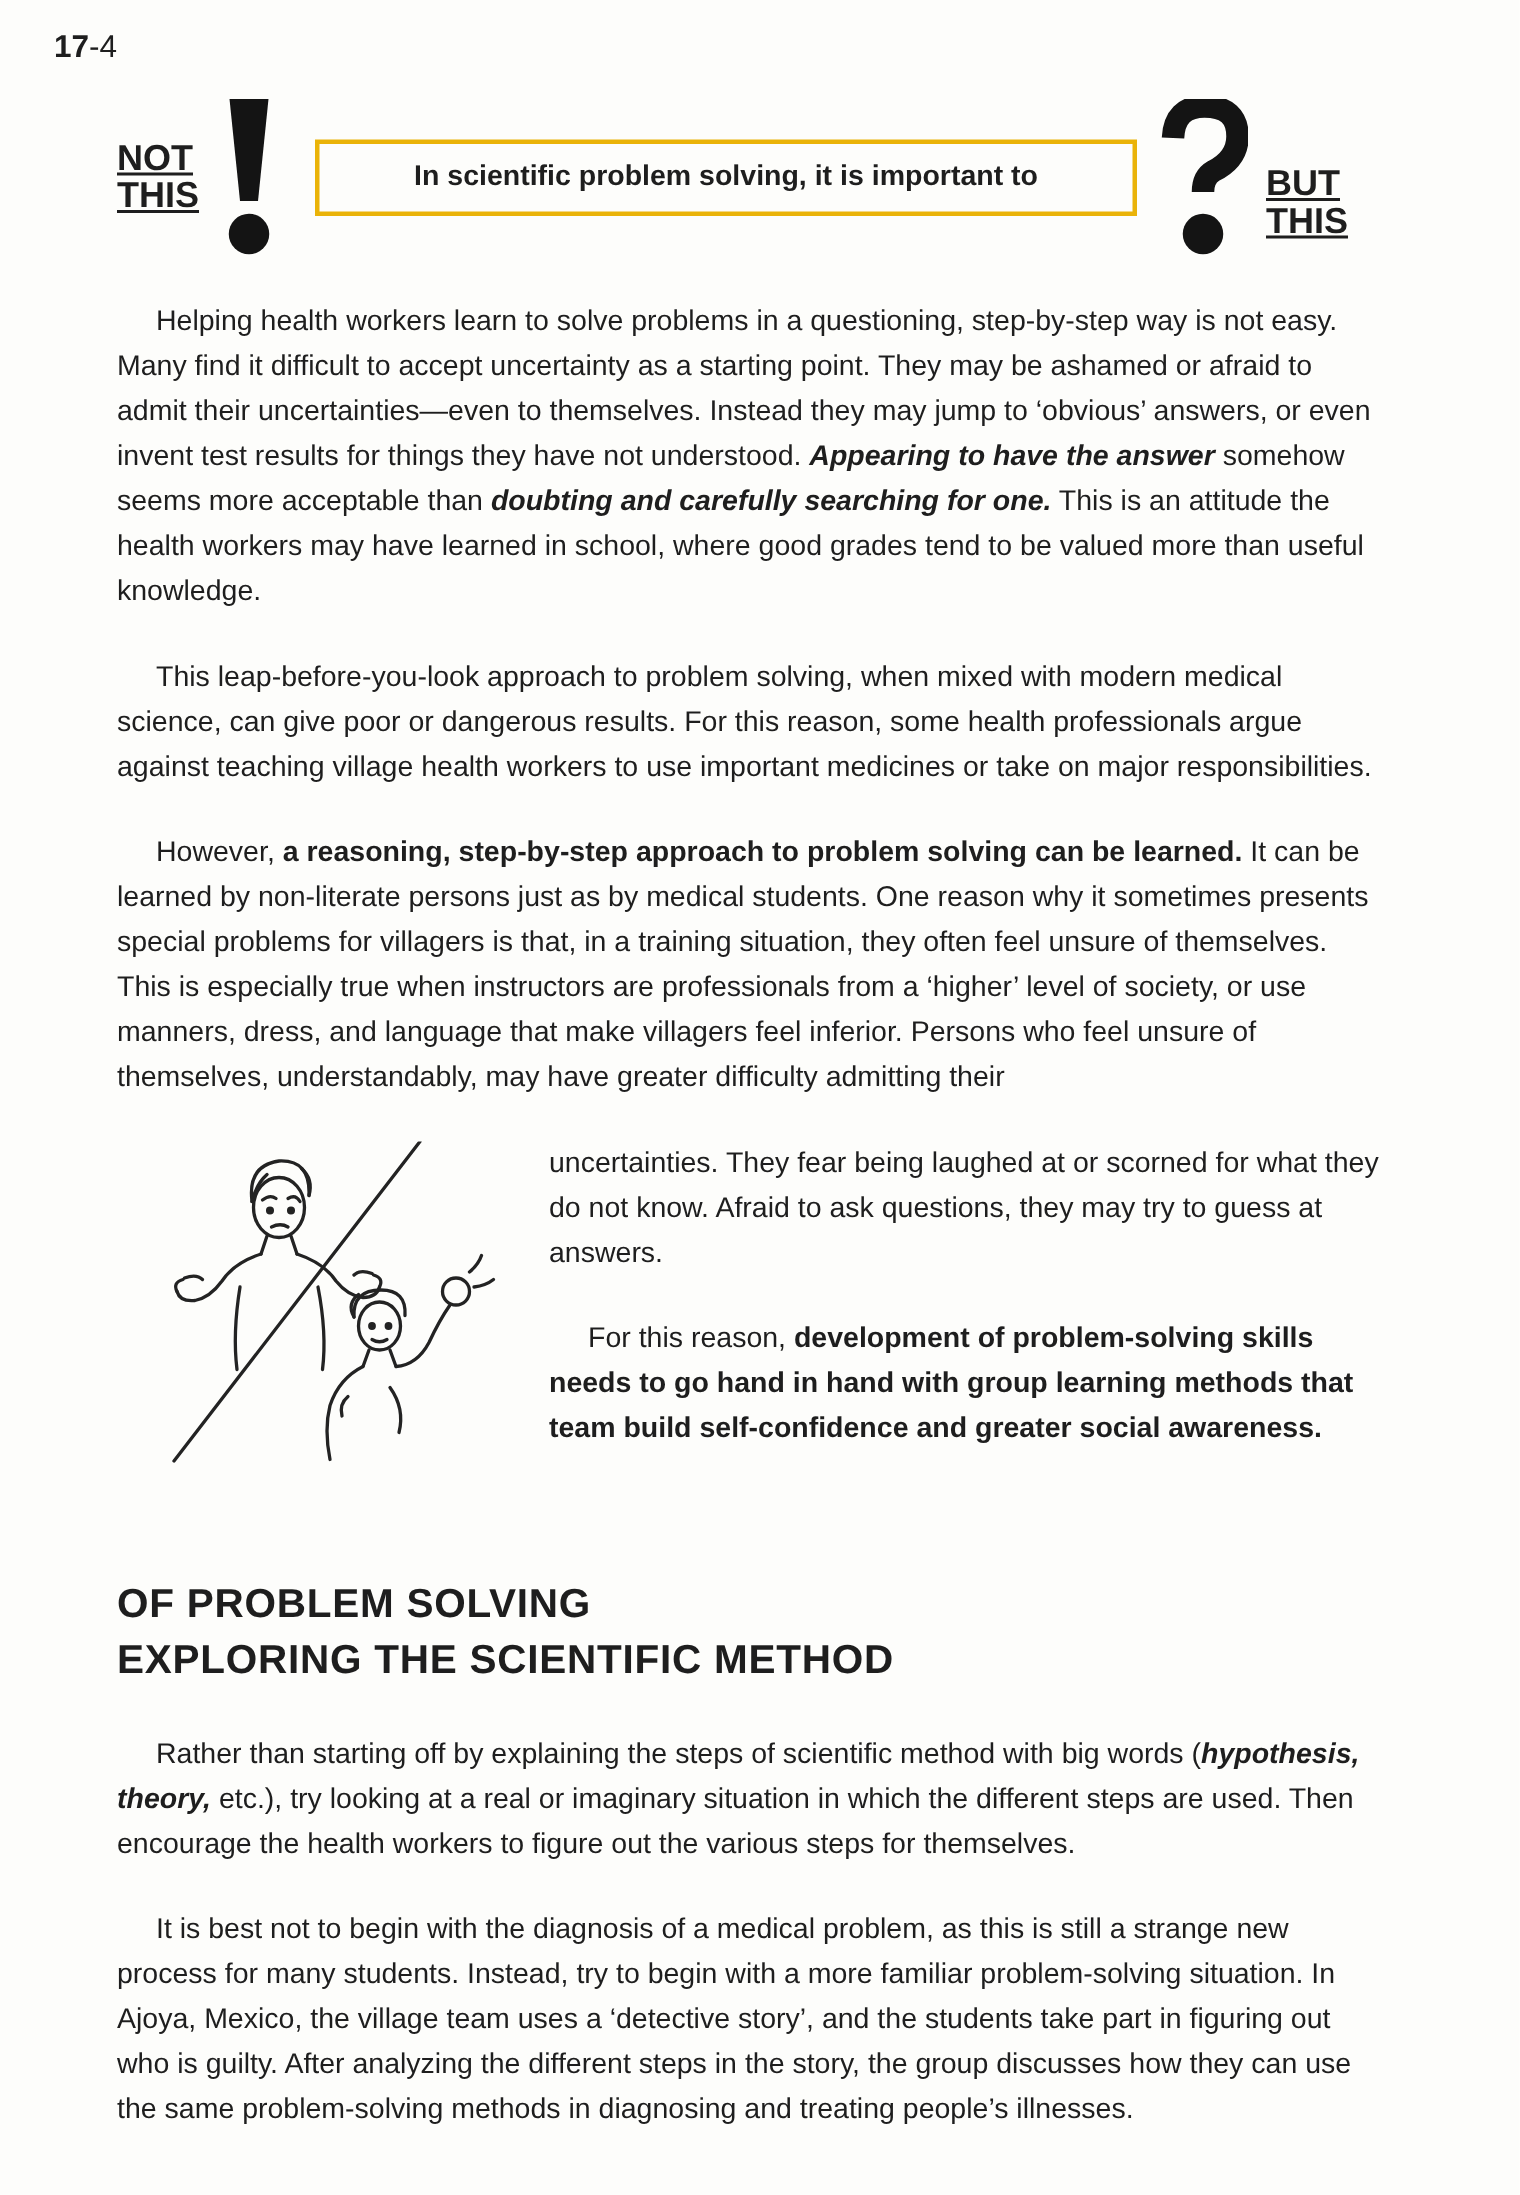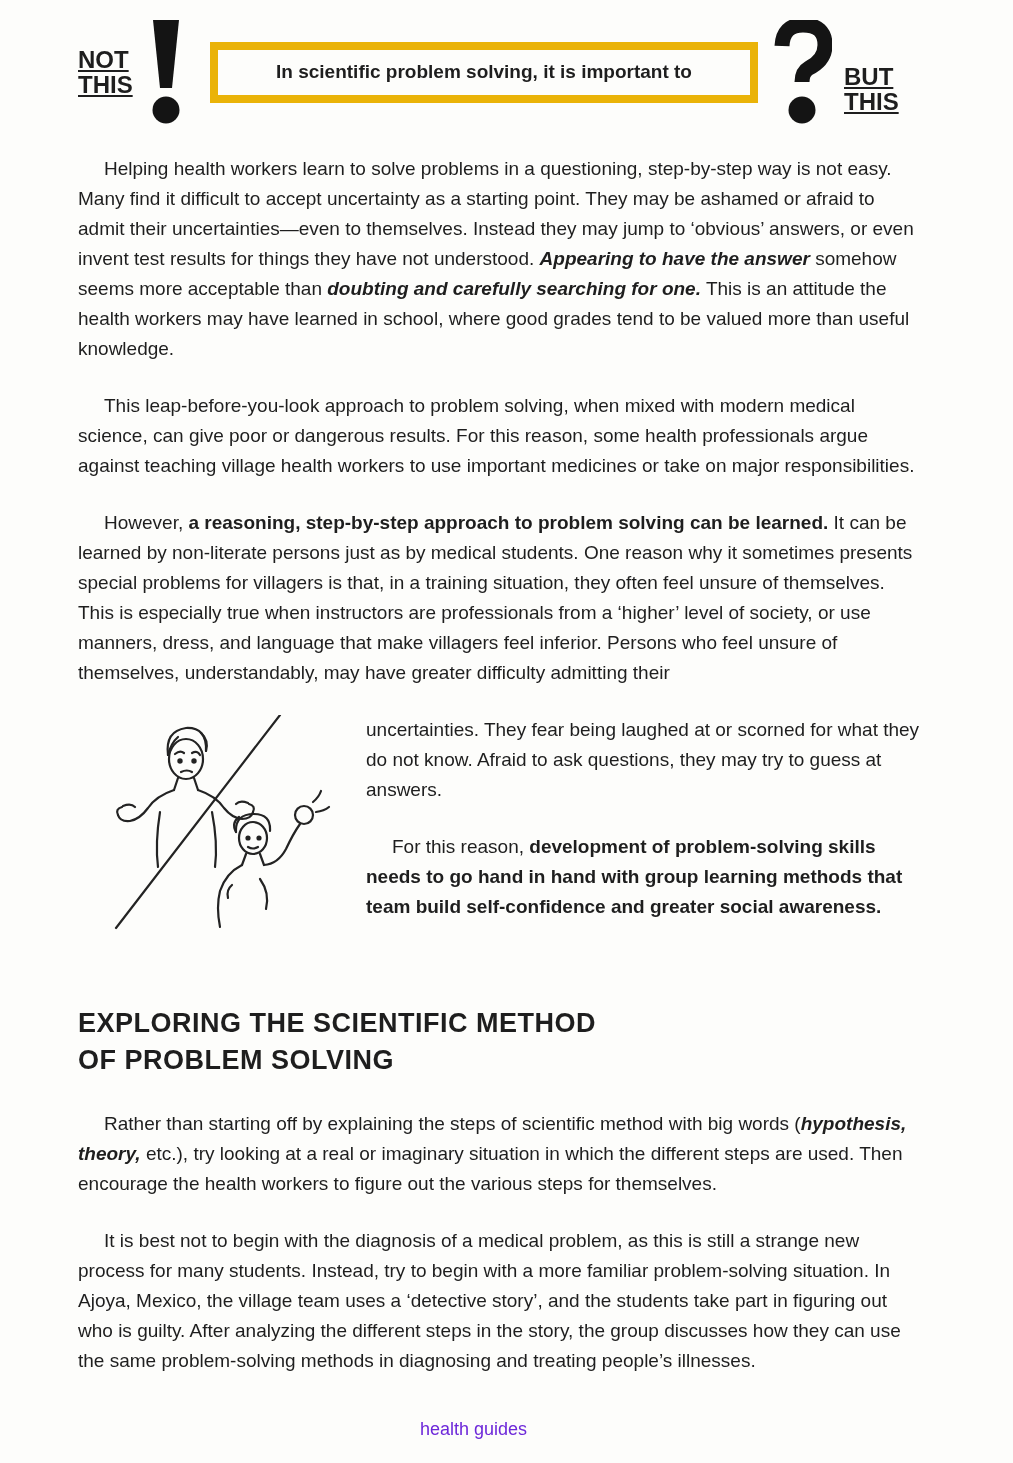--- a/index.html
+++ b/index.html
@@ -35,21 +35,21 @@
     text-decoration:underline;
   }
   .side-label.left { width:62px; }
   .side-label.right { width:62px;margin-top:34px; }
   .banner-icon { flex:0 0 auto; display:flex; align-items:center; }
   .banner-icon.excl { margin:0 26px 0 8px; }
   .banner-icon.quest { margin:0 12px 0 16px; }
   .quote-box {
     flex:0 0 auto;
     width:548px;
-    border:8px solid #eab308;
+    border:3px solid #eab308;
     padding:9px 14px 10px 14px;
     font-weight:bold;
     font-size:19px;
     line-height:26px;
     text-align:center;
   }
 
   .para {
     font-size:19px;
     line-height:30px;
@@ -92,20 +92,23 @@
     margin-top:-5px;
     transform:translateX(-26px);
     color:#6d28d9;
   }
 </style>
 </head>
 <body>
 
 <div class="page">
 
+  <div class="page-number">
+    <span class="b">17</span><span>-4</span>
+  </div>
 
   <div class="banner">
     <div class="side-label left">
       <div>NOT</div>
       <div>THIS</div>
     </div>
     <div class="banner-icon excl">
       <svg width="36" height="104" viewBox="0 0 36 104" aria-hidden="true">
         <polygon points="5,0 31,0 24,68 12,68" fill="#141414"></polygon>
         <circle cx="18" cy="90" r="13.5" fill="#141414"></circle>
@@ -172,22 +175,22 @@
           <path d="M152,164 q10,14 6,30"></path>
           <path d="M124,170 q-6,5 -4,13"></path>
         </g>
       </svg>
     </div>
     <p class="para"><span>uncertainties. They fear being laughed at or scorned for what they do not know. Afraid to ask questions, they may try to guess at answers.</span></p>
     <p class="para indent"><span>For this reason, </span><span style="font-weight: bold;">development of problem-solving skills needs to go hand in hand with group learning methods that team build self-confidence and greater social awareness.</span></p>
   </div>
 
   <h2 class="section-heading">
+    <div>OF PROBLEM SOLVING</div>
     <div>EXPLORING THE SCIENTIFIC METHOD</div>
-    <div>OF PROBLEM SOLVING</div>
   </h2>
 
   <p class="para indent"><span>Rather than starting off by explaining the steps of scientific method with big words (</span><span style="font-weight: bold; font-style: italic;">hypothesis, theory,</span><span> etc.), try looking at a real or imaginary situation in which the different steps are used. Then encourage the health workers to figure out the various steps for themselves.</span></p>
 
   <p class="para indent"><span>It is best not to begin with the diagnosis of a medical problem, as this is still a strange new process for many students. Instead, try to begin with a more familiar problem-solving situation. In Ajoya, Mexico, the village team uses a ‘detective story’, and the students take part in figuring out who is guilty. After analyzing the different steps in the story, the group discusses how they can use the same problem-solving methods in diagnosing and treating people’s illnesses.</span></p>
 
   <div class="footer">
     <div class="tagline">health guides</div>
   </div>
 

